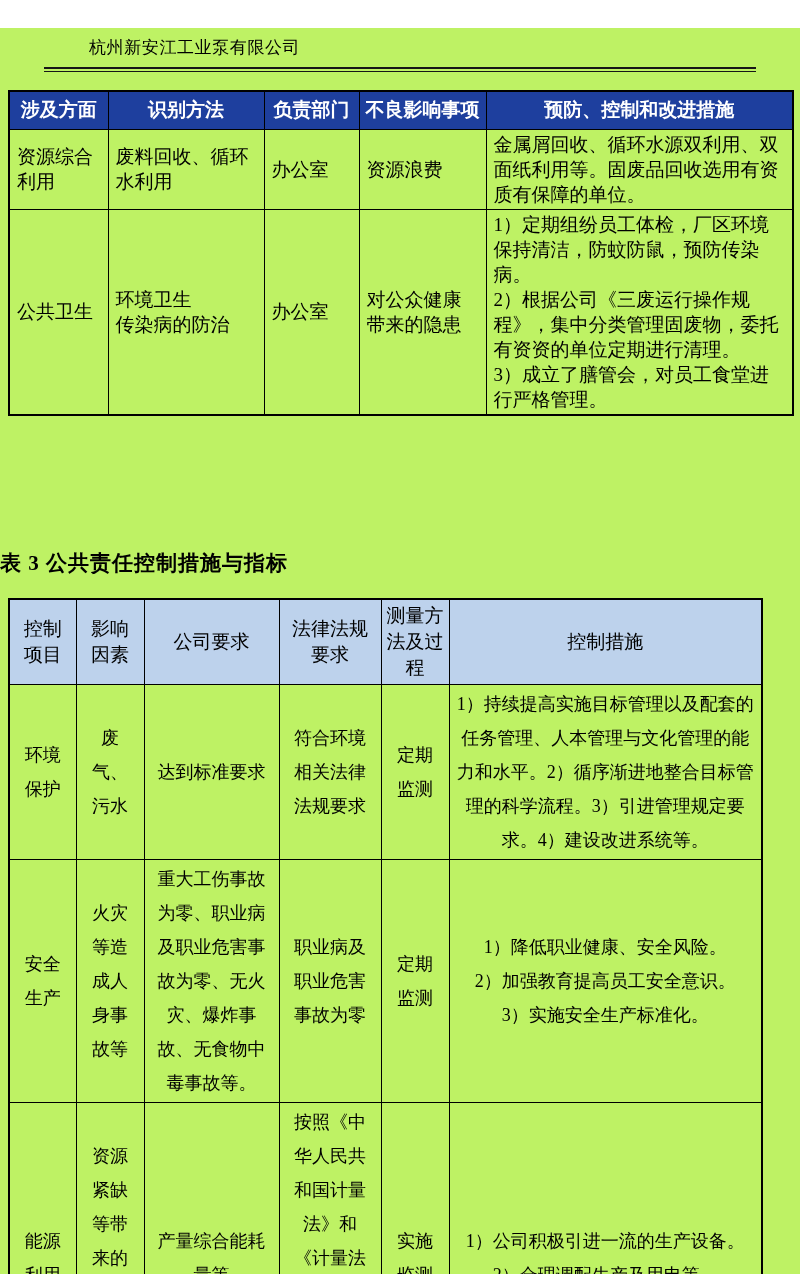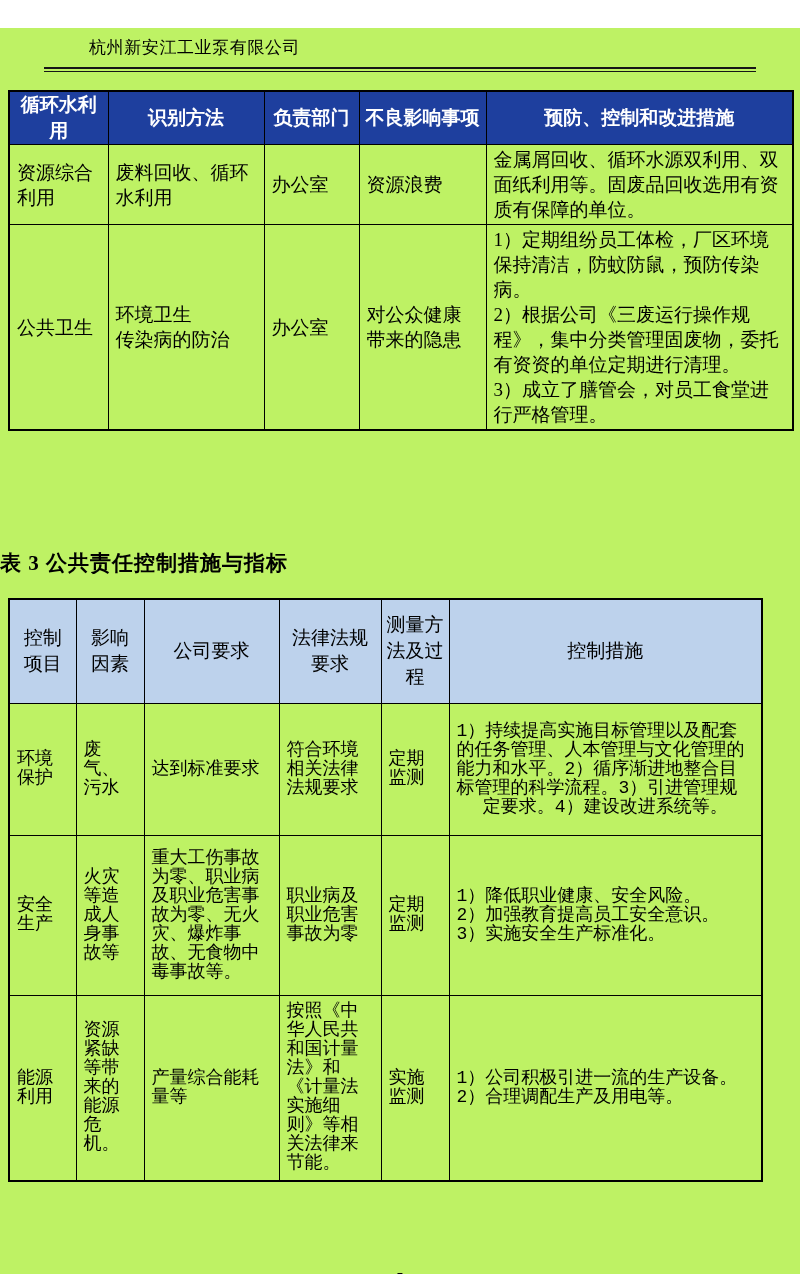--- a/index.html
+++ b/index.html
@@ -21,21 +21,21 @@
     background:var(--t1-header-bg,#1e3f9e);color:var(--t1-header-fg,#ffffff);
     font-weight:bold;font-size:19px;padding:0 2px;text-align:center;
   }
   .t1 td{font-size:19px;line-height:25px;padding:2px 7px;text-align:left;}
   
   .t2{position:absolute;left:8px;top:570px;width:753px;border:2.5px solid #000;}
   .t2 th{
     background:var(--t3-header-bg,#bdd2ec);color:#000;font-weight:normal;
     font-size:19px;line-height:26px;padding:0 2px;text-align:center;
   }
-  .t2 td{font-size:18px;line-height:19px;padding:2px 7px;text-align:left;font-family:Liberation Mono, monospace;}
+  .t2 td{font-size:18px;line-height:34px;padding:2px 7px;text-align:center;}
   
   .ctr{text-align:center;}
   .just{text-align:justify;text-justify:inter-ideograph;}
   .just-lc{text-align:justify;text-align-last:center;text-justify:inter-ideograph;}
   .lh26{line-height:26px;}
   .small{font-size:17px;line-height:23px;padding:2px 4px;}
   .tight{padding:2px 5px;}
   
   .para{
     position:absolute;left:42px;right:40px;top:356px;
@@ -60,21 +60,21 @@
   <table class="t1">
     <colgroup>
       <col style="width:99px">
         <col style="width:156px">
         <col style="width:95px">
       <col style="width:127px">
         <col style="width:307px">
     </colgroup>
     <thead>
       <tr style="height:38px">
-        <th>循环水利用</th>
+        <th>涉及方面</th>
         <th>识别方法</th>
         <th>负责部门</th>
         <th>不良影响事项</th>
         <th>预防、控制和改进措施</th>
       </tr>
     </thead>
     <tbody>
       <tr style="height:76px">
         <td>资源综合利用</td>
         <td>废料回收、循环水利用</td>
@@ -102,21 +102,21 @@
   <table class="t2">
     <colgroup>
       <col style="width:67px">
         <col style="width:68px">
         <col style="width:135px">
       <col style="width:102px">
         <col style="width:68px">
         <col style="width:313px">
     </colgroup>
     <thead>
-      <tr style="height:104px">
+      <tr style="height:85px">
         <th>控制
 项目</th>
         <th>影响
 因素</th>
         <th>公司要求</th>
         <th>法律法规
 要求</th>
         <th>测量方
 法及过
 程</th>

